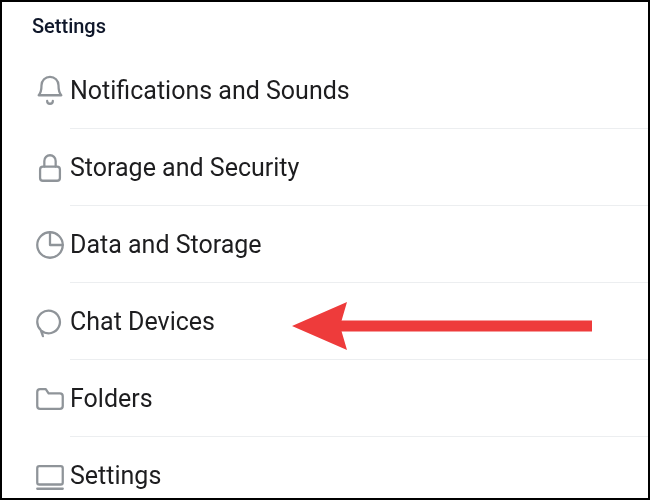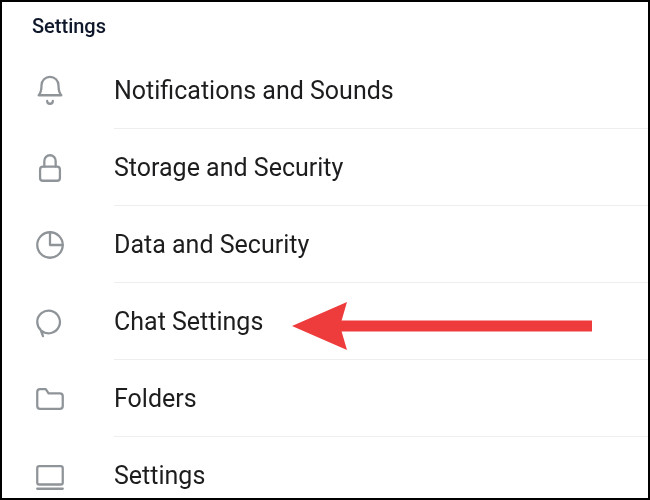--- a/index.html
+++ b/index.html
@@ -45,21 +45,20 @@
       stroke-width: 1.6;
       fill: none;
       stroke-linecap: round;
       stroke-linejoin: round;
     }
     .label-cell {
       flex: 1;
       height: 100%;
       display: flex;
       align-items: center;
-      margin-left: 44px;
       border-bottom: 1px solid #eceef0;
       font-size: 25px;
       color: #1d1d1f;
       padding-right: 20px;
     }
     .settings-item:first-child .label-cell {
       
     }
     .annotation-arrow {
       position: absolute;
@@ -102,32 +101,32 @@
   </div>
 
   <div class="settings-item">
     <span class="icon-wrap">
       <svg viewBox="0 0 24 24">
           <circle cx="12" cy="12" r="9"></circle>
           <path d="M12 3v9h9"></path>
         </svg>
     </span>
     <div class="label-cell">
-        <span>Data and Security</span>
+        <span>Data and Storage</span>
       </div>
   </div>
 
   <div class="settings-item">
     <span class="icon-wrap">
       <svg viewBox="0 0 24 24">
           <path d="M21 12a8 8 0 1 0-3.1 6.3L17 22l1.6-4.4A7.96 7.96 0 0 0 21 12z" transform="scale(-1,1) translate(-24,0)"></path>
         </svg>
     </span>
     <div class="label-cell">
-        <span>Chat Settings</span>
+        <span>Chat Devices</span>
       </div>
   </div>
 
   <div class="settings-item">
     <span class="icon-wrap">
       <svg viewBox="0 0 24 24">
           <path d="M3 7a2 2 0 0 1 2-2h4l2 3h8a2 2 0 0 1 2 2v7a2 2 0 0 1-2 2H5a2 2 0 0 1-2-2V7z"></path>
         </svg>
     </span>
     <div class="label-cell">

